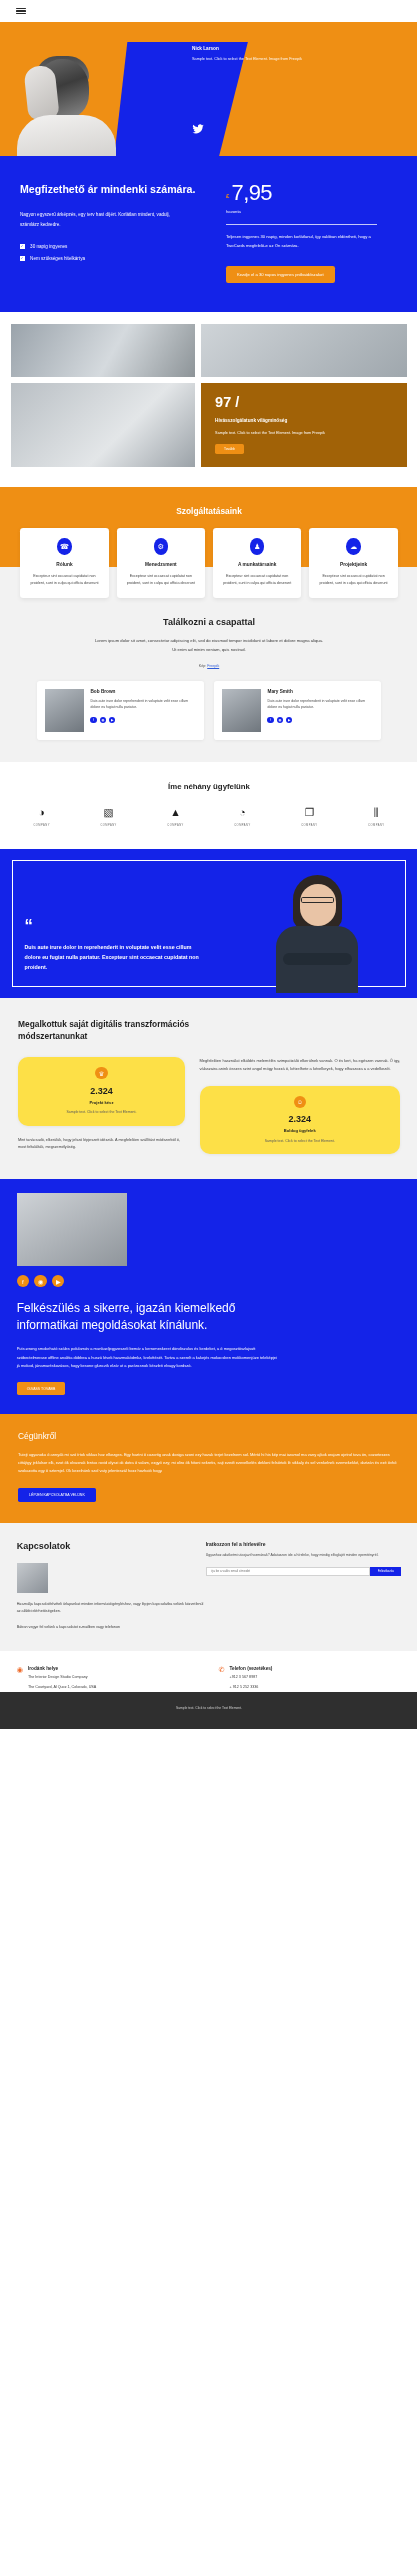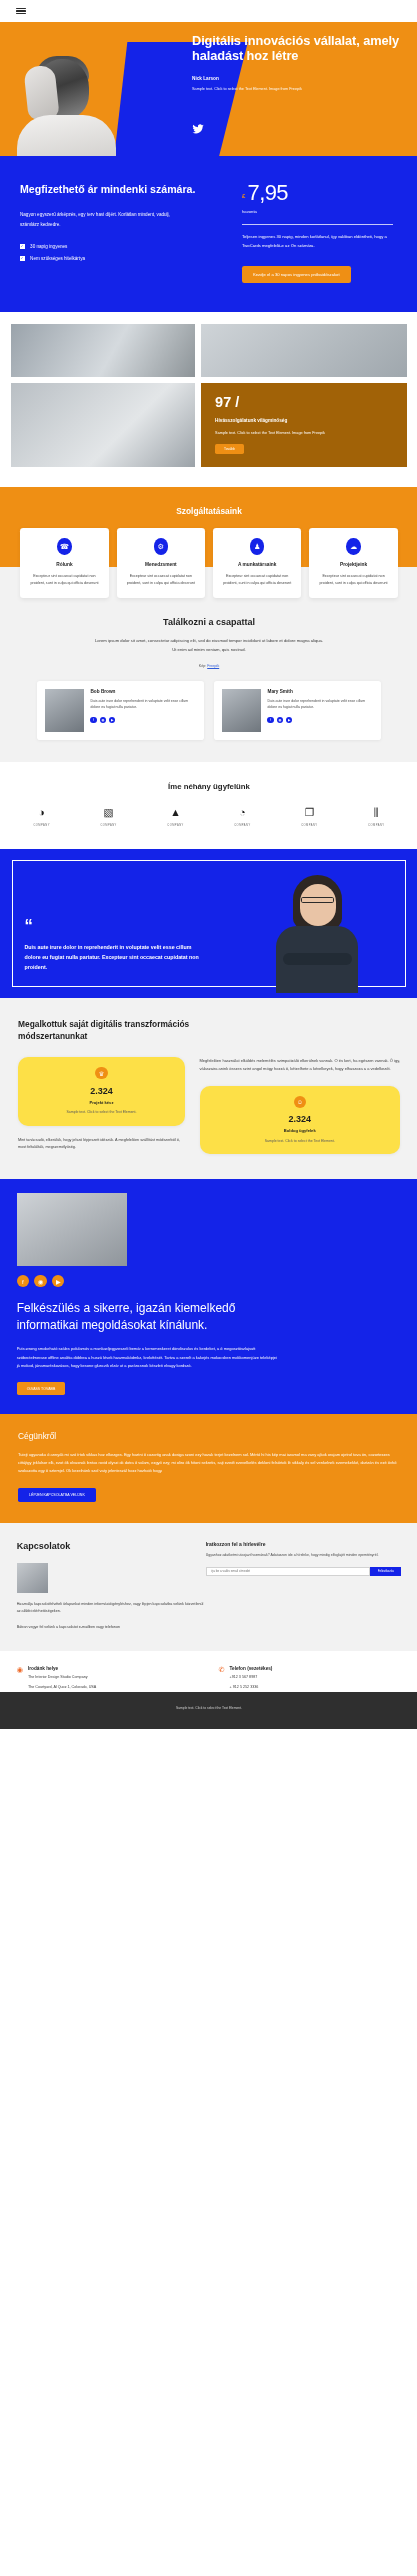--- a/index.html
+++ b/index.html
@@ -45,21 +45,21 @@
   .hero h1{
     font-size:12.8px;line-height:1.17;color:#fff;font-weight:700;letter-spacing:-0.1px;
   }
   .hero .author{margin-top:12.2px;color:#fff;font-size:4.7px;font-weight:700}
   .hero .credit{margin-top:5px;color:#fff;font-size:3.8px;line-height:1.75;opacity:.95}
   .hero .tw{
     position:absolute;left:192px;top:101px;width:12.2px;height:12.2px;color:#fff;
   }
 
   
-  .pricing{background:#1423e8;color:#fff;padding:27px 20px 29px;display:flex;gap:22px}
+  .pricing{background:#1423e8;color:#fff;padding:27px 20px 29px;display:flex;gap:6px}
   .pricing .left{width:189px}
   .pricing h2{font-size:10.6px;line-height:1.3;font-weight:700}
   .pricing .lead{margin-top:13.4px;font-size:4.6px;line-height:2.1;max-width:167px}
   .pricing ul{margin-top:14.5px;list-style:none}
   .pricing li{display:flex;align-items:center;gap:5.6px;font-size:4.6px;margin-bottom:7.2px}
   .chk{width:4.5px;height:4.5px;background:#fff;color:#1423e8;font-size:3.3px;line-height:4.5px;text-align:center;flex:0 0 auto}
   .pricing .right{flex:1;padding-left:11px}
   .price-row{display:flex;align-items:flex-end;gap:2.2px}
   .cur{color:#ef8f14;font-size:6.1px;font-weight:700;margin-bottom:5px}
   .amount{font-size:22px;font-weight:400;line-height:.95;letter-spacing:-0.6px}
@@ -231,21 +231,20 @@
 
   <div class="hero">
     <div class="blueshape"></div>
     <div class="person">
       <div class="hair"></div>
         <div class="head"></div>
       <div class="hand"></div>
       <div class="body"></div>
     </div>
     <div class="copy">
-      <h1>Digitális innovációs vállalat, amely haladást hoz létre</h1>
       <div class="author">Nick Larson</div>
       <div class="credit">Sample text. Click to select the Text Element. Image from Freepik</div>
     </div>
     <svg class="tw" viewBox="0 0 24 24" fill="#fff">
         <path d="M23 4.9c-.8.4-1.7.6-2.6.8a4.6 4.6 0 0 0 2-2.5c-.9.5-1.9.9-2.9 1.1a4.5 4.5 0 0 0-7.8 4.1A12.9 12.9 0 0 1 2.3 3.6a4.5 4.5 0 0 0 1.4 6 4.4 4.4 0 0 1-2-.6 4.5 4.5 0 0 0 3.6 4.5 4.5 4.5 0 0 1-2 .1 4.5 4.5 0 0 0 4.2 3.1A9 9 0 0 1 1 18.6a12.8 12.8 0 0 0 7 2c8.3 0 12.9-7 12.9-13v-.6c.9-.6 1.6-1.4 2.1-2.1z"></path>
       </svg>
   </div>
 
   <div class="pricing">
     <div class="left">

